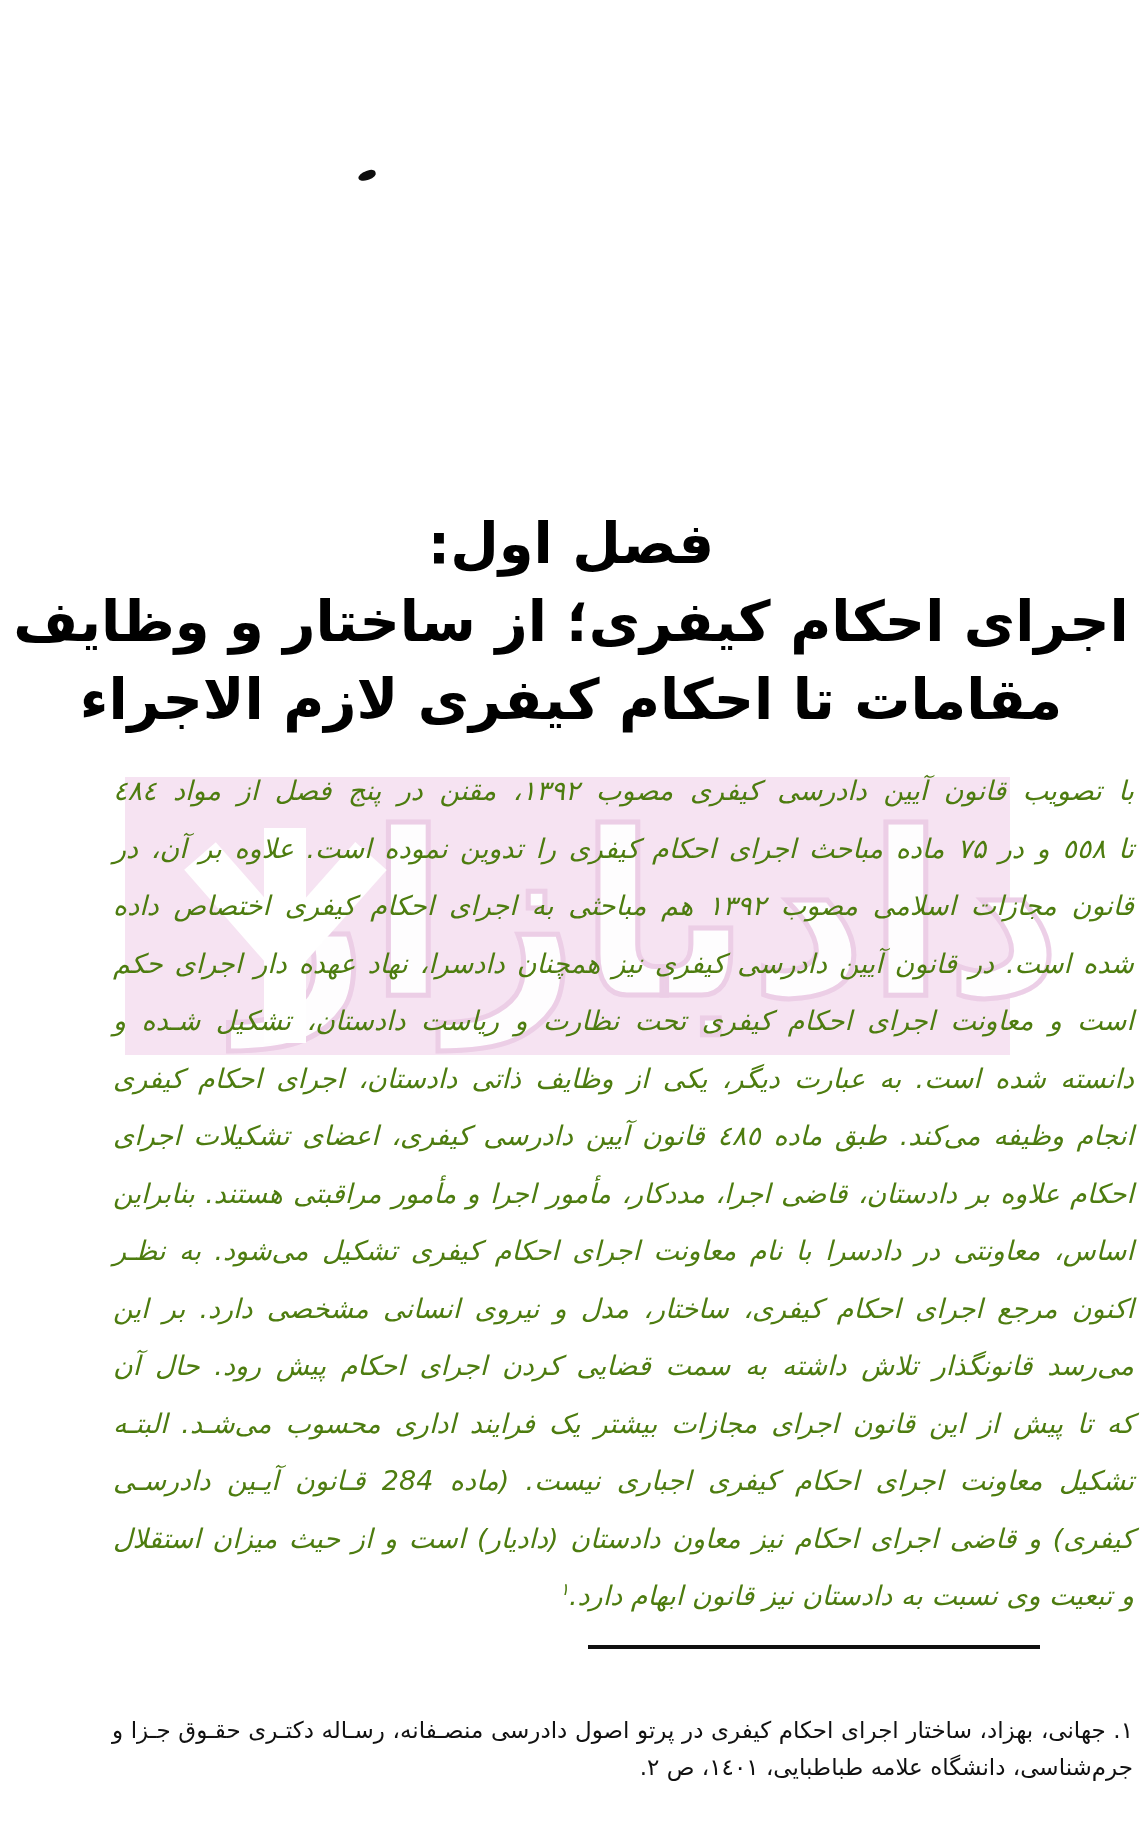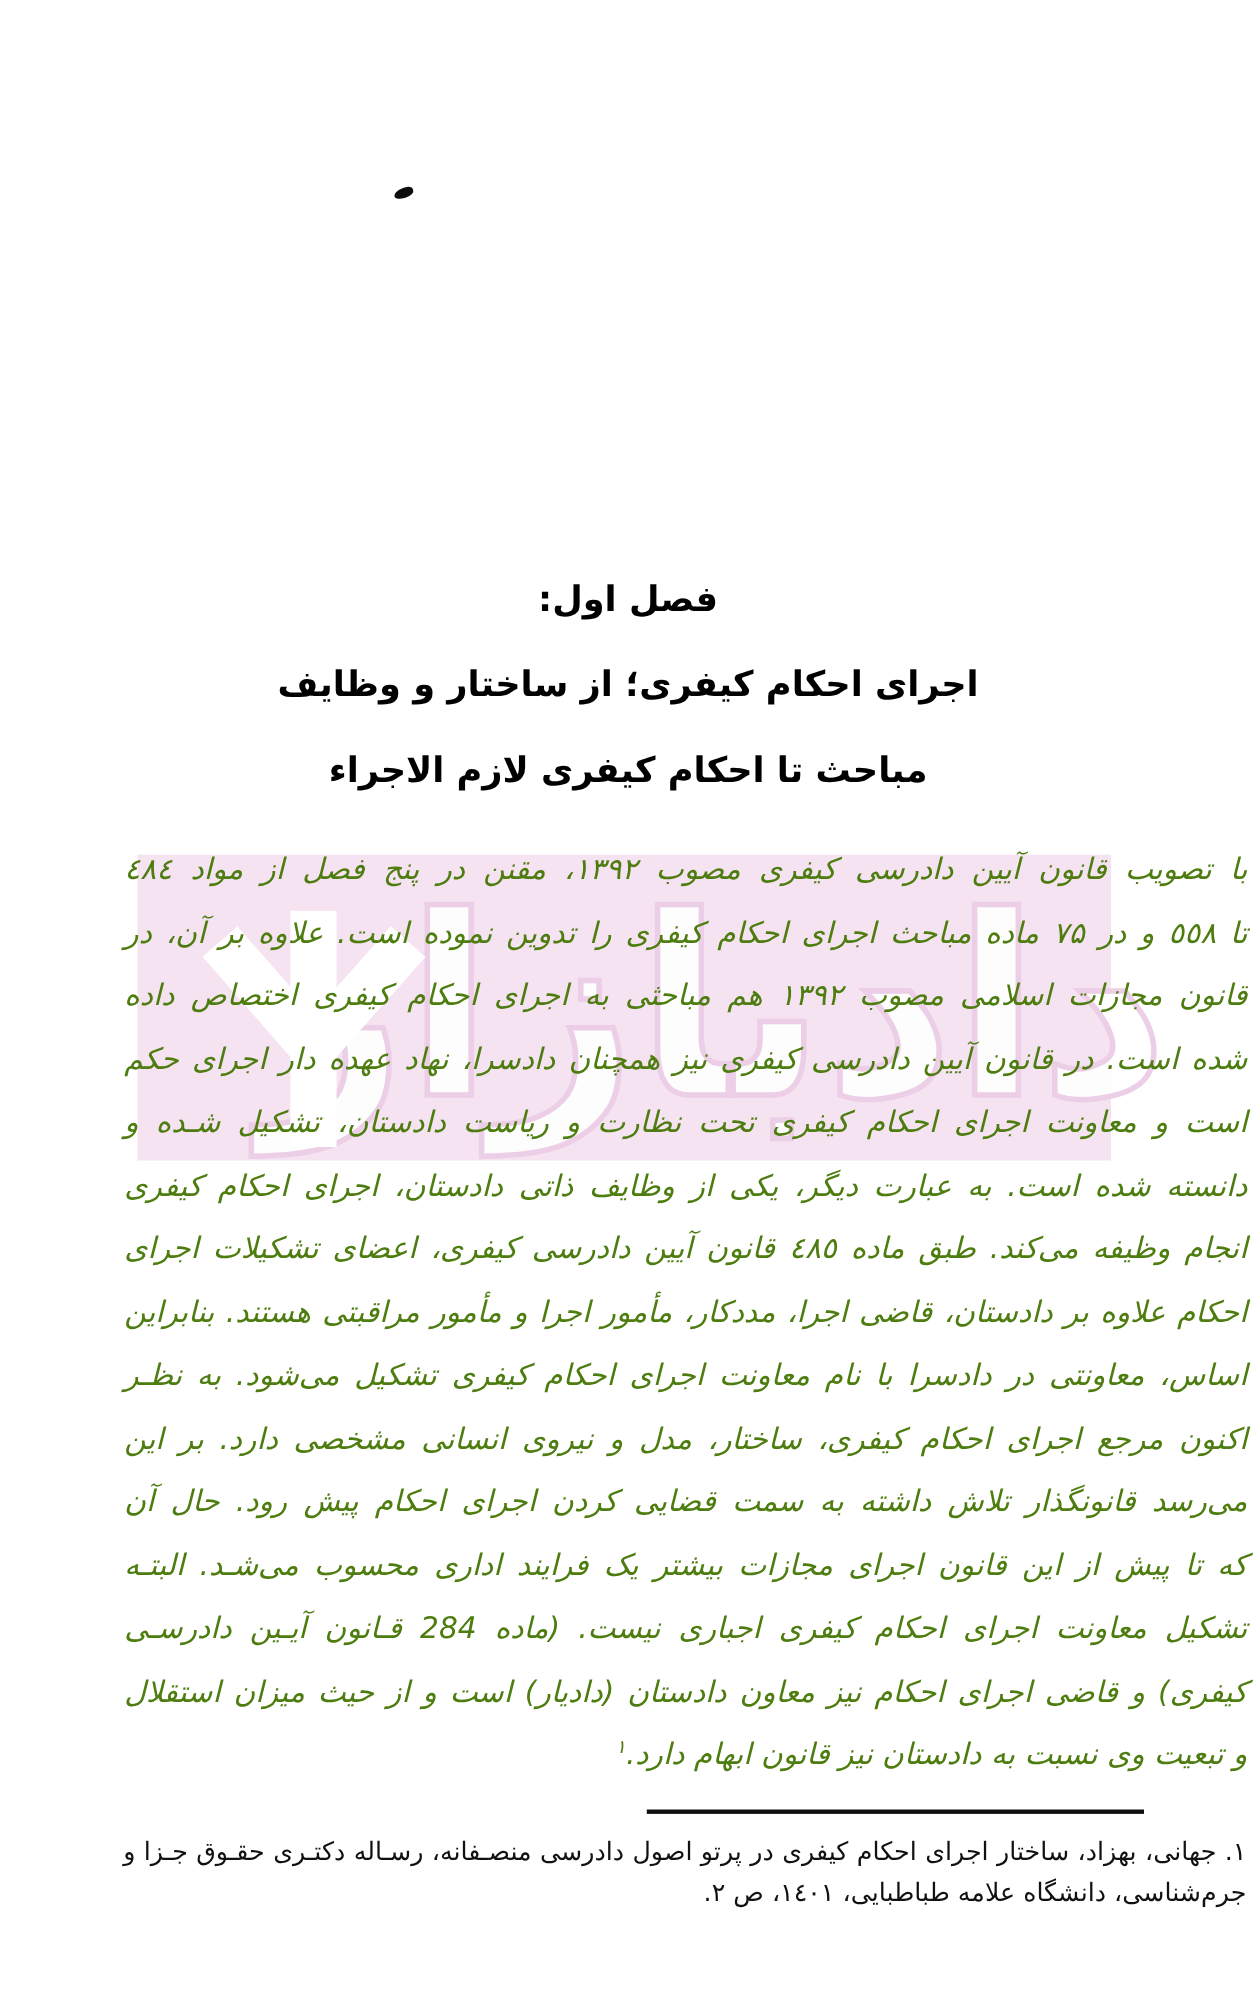--- a/index.html
+++ b/index.html
@@ -49,21 +49,21 @@
     z-index:1;
   }
 
   
   .title-block {
     position:absolute; left:0; top:505px; width:100%;
     text-align:center; color:#000;
     z-index:2;
   }
   .t-line {
-    font-size:32px; font-weight:bold; line-height:78px;
+    font-size:56px; font-weight:bold; line-height:78px;
     letter-spacing:0;
   }
 
   
   .body-block {
     position:absolute; left:113px; top:762px;
     width:1021px;
     color:#4d7c0f;
     z-index:2;
     font-style:italic;
@@ -89,21 +89,21 @@
     background:#101010;
     z-index:2;
   }
   .fn-block {
     position:absolute; left:112px; top:1666px;
     width:1021px;
     color:#111;
     z-index:2;
   }
   .fn-line { font-size:23px; line-height:37px; }
-  .fn-line.l1 { text-align:justify; text-align-last:justify; white-space:nowrap; }
+  .fn-line.l1 { text-align:justify; text-align-last:justify; white-space:nowrap;margin-top:46px; }
   .fn-line.l2 { }
 </style>
 </head>
 <body>
 
 <div class="page">
 
   <div class="speck"></div>
 
   <div class="wm-rect"></div>
@@ -113,21 +113,21 @@
       <line x1="107" y1="225" x2="107" y2="120"></line>
       <line x1="107" y1="135" x2="22" y2="38"></line>
       <line x1="107" y1="135" x2="107" y2="10"></line>
       <line x1="107" y1="135" x2="193" y2="38"></line>
     </g>
   </svg>
 
   <div class="title-block">
     <div class="t-line">فصل اول:</div>
     <div class="t-line">اجرای احکام کیفری؛ از ساختار و وظایف</div>
-    <div class="t-line">مباحث تا احکام کیفری لازم الاجراء</div>
+    <div class="t-line">مقامات تا احکام کیفری لازم الاجراء</div>
   </div>
 
   <div class="body-block">
     <div class="b-line">با تصویب قانون آیین دادرسی کیفری مصوب ۱۳۹۲، مقنن در پنج فصل از مواد ٤٨٤</div>
     <div class="b-line">تا ٥٥٨ و در ۷۵ ماده مباحث اجرای احکام کیفری را تدوین نموده است. علاوه بر آن، در</div>
     <div class="b-line">قانون مجازات اسلامی مصوب ۱۳۹۲ هم مباحثی به اجرای احکام کیفری اختصاص داده</div>
     <div class="b-line">شده است. در قانون آیین دادرسی کیفری نیز همچنان دادسرا، نهاد عهده دار اجرای حکم</div>
     <div class="b-line">است و معاونت اجرای احکام کیفری تحت نظارت و ریاست دادستان، تشکیل شـده و</div>
     <div class="b-line">دانسته شده است. به عبارت دیگر، یکی از وظایف ذاتی دادستان، اجرای احکام کیفری</div>
     <div class="b-line">انجام وظیفه می‌کند. طبق ماده ٤٨٥ قانون آیین دادرسی کیفری، اعضای تشکیلات اجرای</div>

